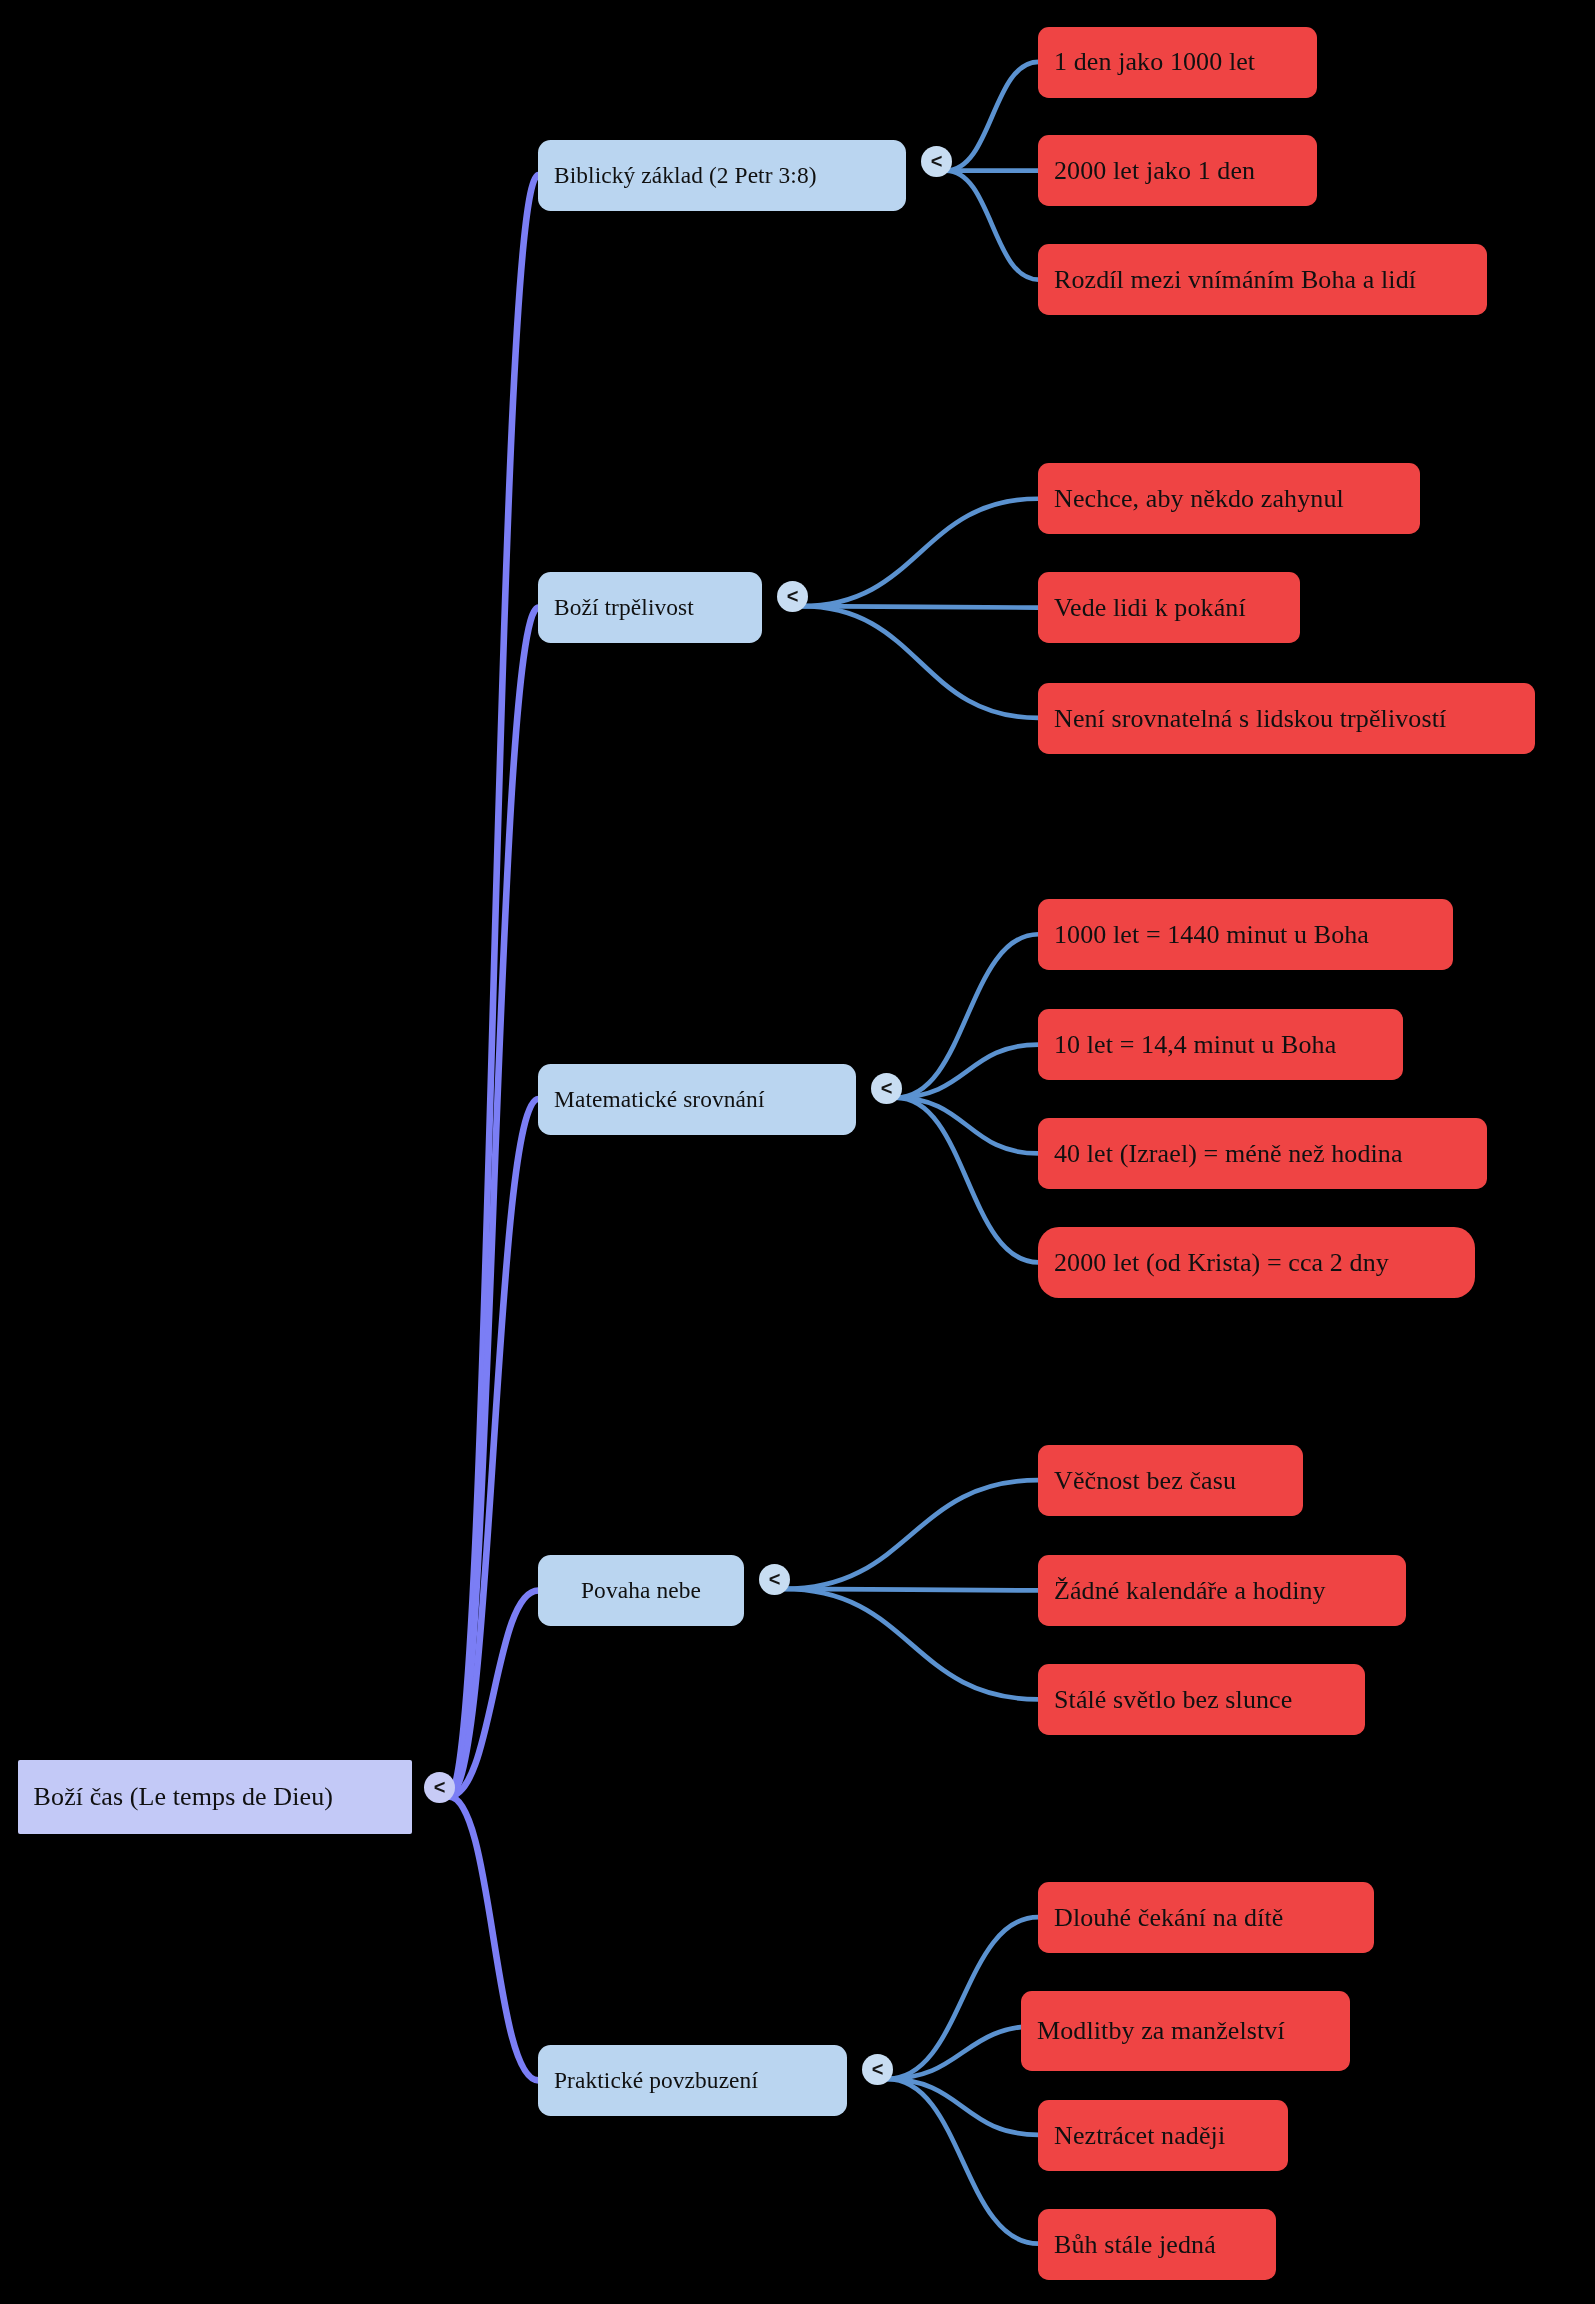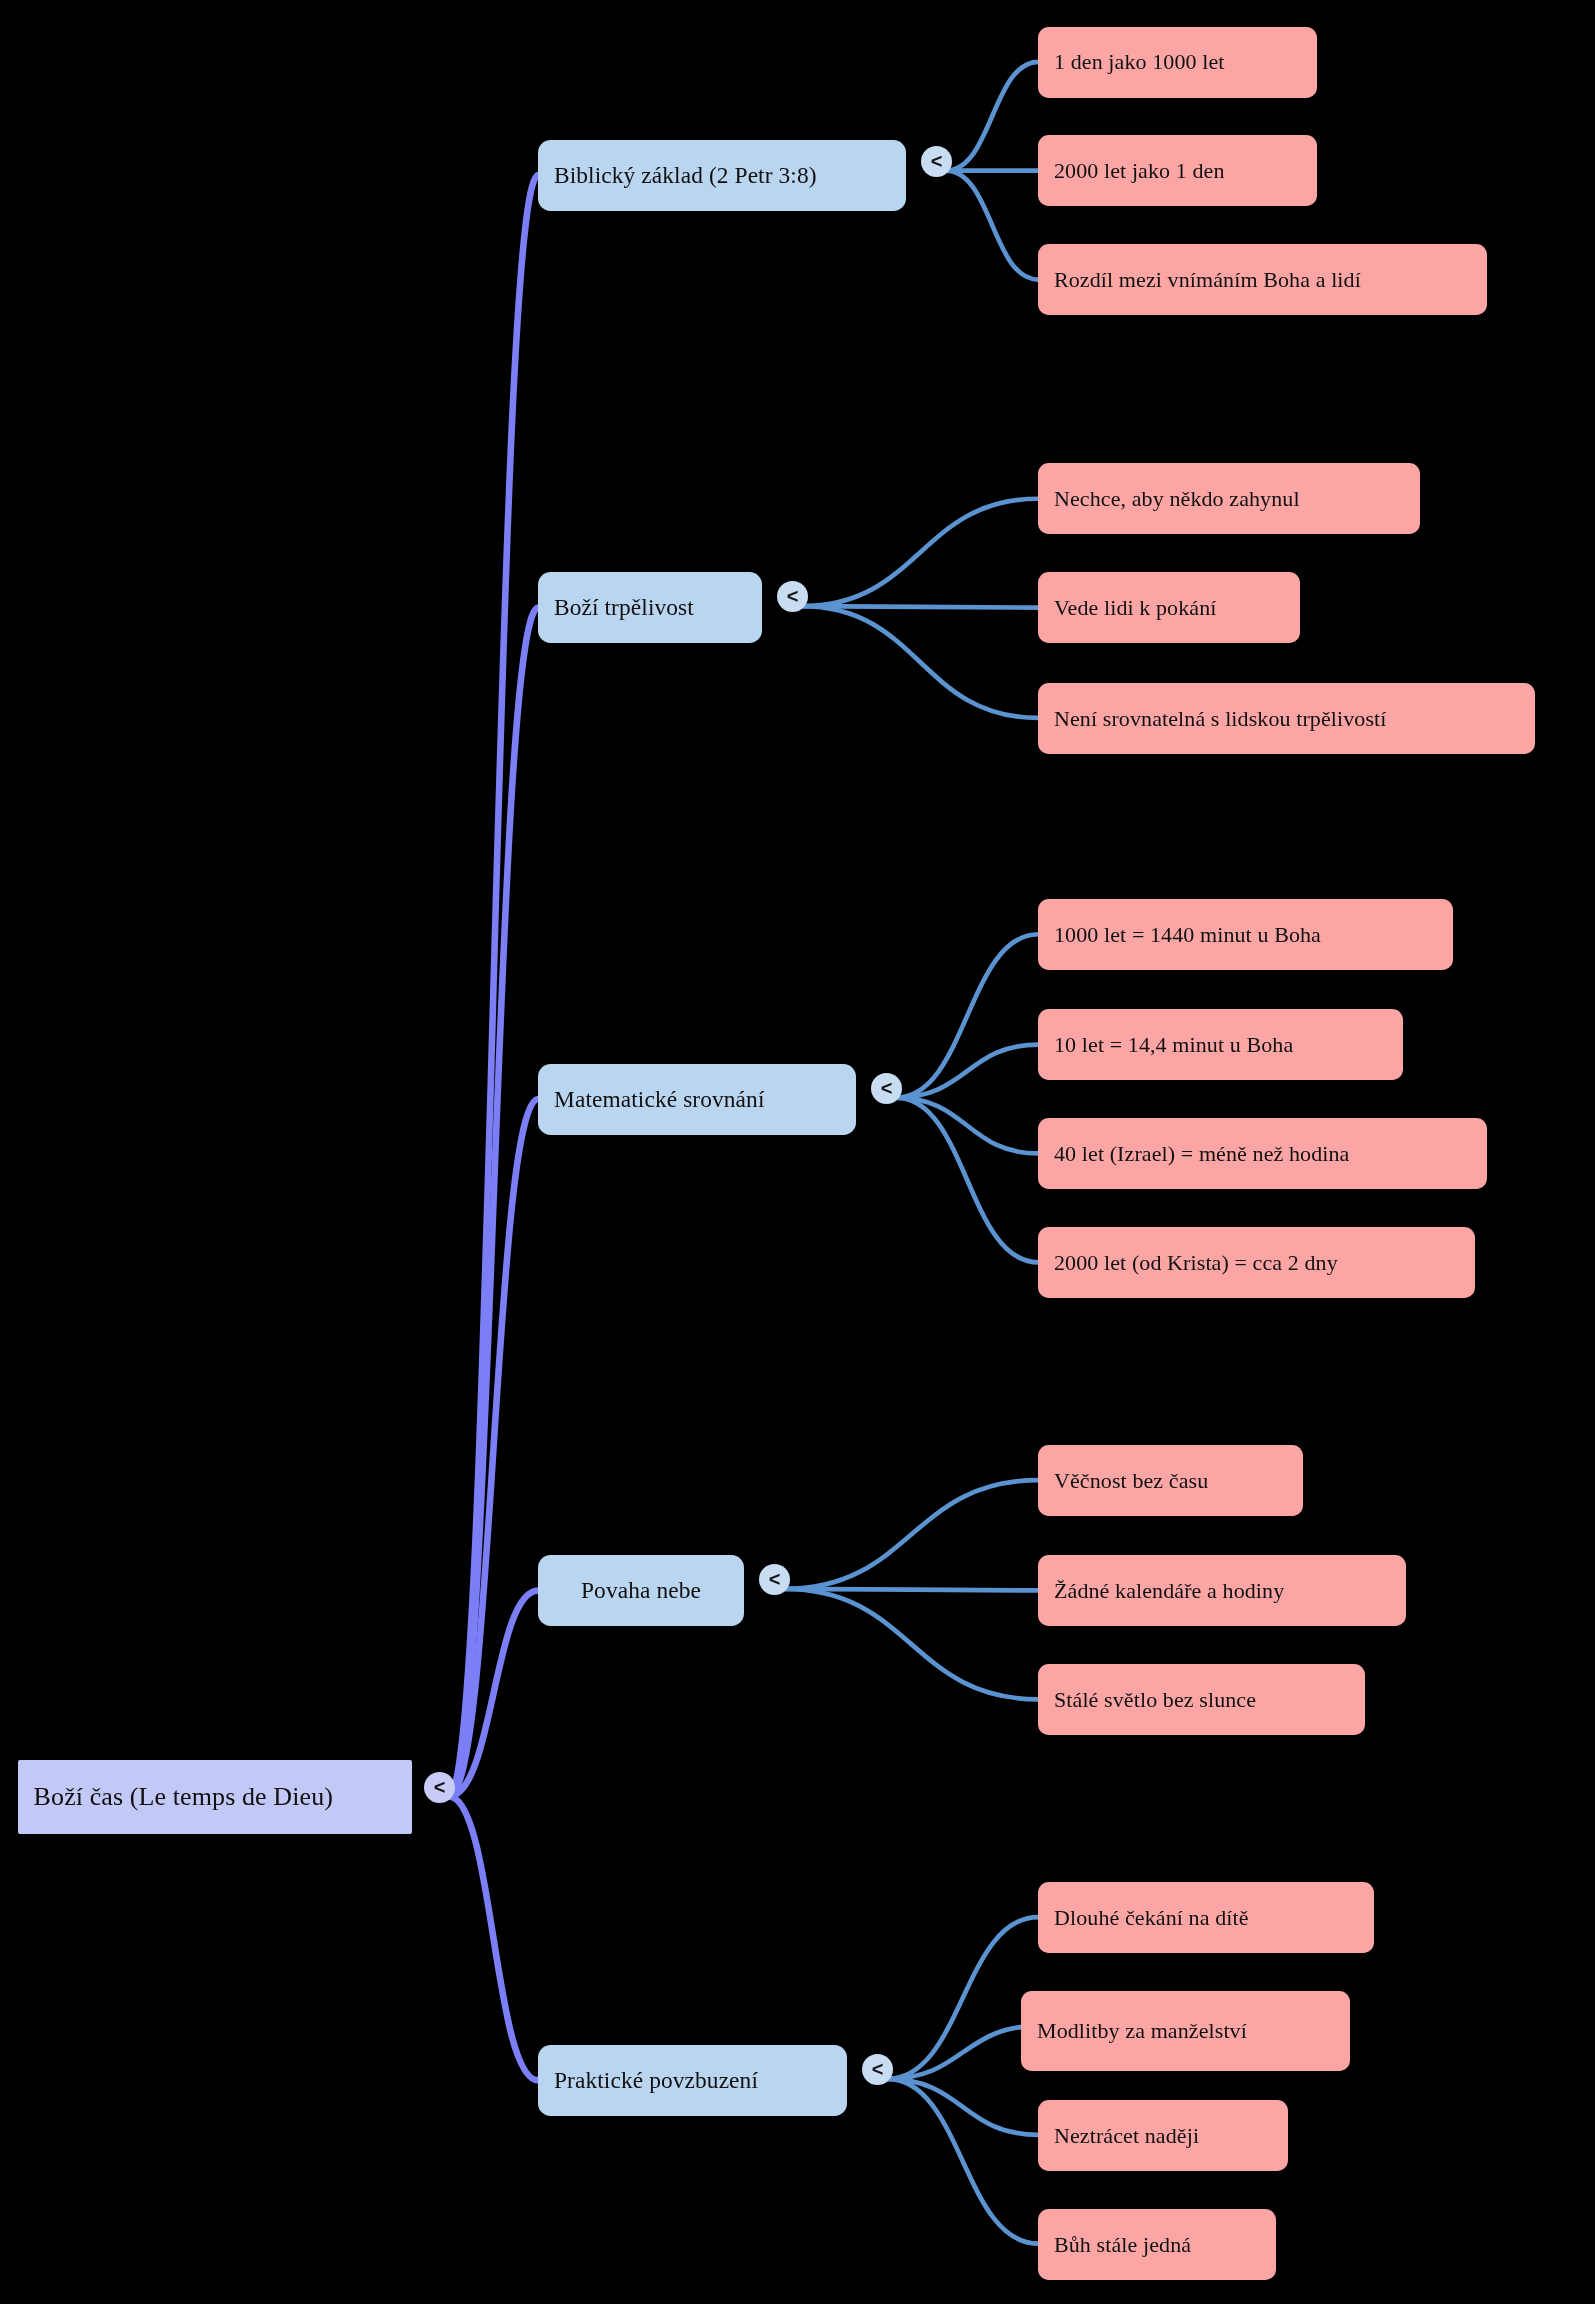--- a/index.html
+++ b/index.html
@@ -42,22 +42,22 @@
   .node.root {
     background: #c3c9f7;
     font-size: 26px;
     border-radius: 2px;
   }
   .node.branch {
     background: #bad5f0;
     font-size: 23.4px;
   }
   .node.leaf {
-    background: #fca5a5;
-    font-size: 22px;
+    background: #ef4444;
+    font-size: 26px;
     border-radius: 10.8px;
   }
   .toggle {
     position: absolute;
     border-radius: 50%;
     display: flex;
     align-items: center;
     justify-content: center;
     font-family: "Liberation Sans", sans-serif;
     font-weight: 700;
@@ -126,21 +126,21 @@
       <div class="node leaf" style="left: 1038px; top: 463px; width: 382px; height: 71px;">Nechce, aby někdo zahynul</div>
       <div class="node leaf" style="left: 1038px; top: 572px; width: 262px; height: 71px;">Vede lidi k pokání</div>
       <div class="node leaf" style="left: 1038px; top: 683px; width: 497px; height: 71px; text-align: center;">Není srovnatelná s lidskou trpělivostí</div>
       <div class="node branch" style="left: 538px; top: 1064px; width: 318px; height: 71px;">Matematické srovnání</div>
       <div class="toggle branch-toggle" style="left: 871px; top: 1073px;">
         <span>&lt;</span>
       </div>
       <div class="node leaf" style="left: 1038px; top: 899px; width: 415px; height: 71px;">1000 let = 1440 minut u Boha</div>
       <div class="node leaf" style="left: 1038px; top: 1009px; width: 365px; height: 71px;">10 let = 14,4 minut u Boha</div>
       <div class="node leaf" style="left: 1038px; top: 1118px; width: 449px; height: 71px;">40 let (Izrael) = méně než hodina</div>
-      <div class="node leaf" style="left: 1038px; top: 1227px; width: 437px; height: 71px;">2000 let (od Krista) = cca 2 dny</div>
+      <div class="node leaf" style="left: 1038px; top: 1227px; width: 437px; height: 71px; border-radius: 21px;">2000 let (od Krista) = cca 2 dny</div>
       <div class="node branch" style="left: 538px; top: 1555px; width: 206px; height: 71px; padding-left: 43px;">Povaha nebe</div>
       <div class="toggle branch-toggle" style="left: 759px; top: 1564px;">
         <span>&lt;</span>
       </div>
       <div class="node leaf" style="left: 1038px; top: 1445px; width: 265px; height: 71px;">Věčnost bez času</div>
       <div class="node leaf" style="left: 1038px; top: 1555px; width: 368px; height: 71px;">Žádné kalendáře a hodiny</div>
       <div class="node leaf" style="left: 1038px; top: 1664px; width: 327px; height: 71px;">Stálé světlo bez slunce</div>
       <div class="node branch" style="left: 538px; top: 2045px; width: 309px; height: 71px;">Praktické povzbuzení</div>
       <div class="toggle branch-toggle" style="left: 862px; top: 2054px;">
         <span>&lt;</span>

